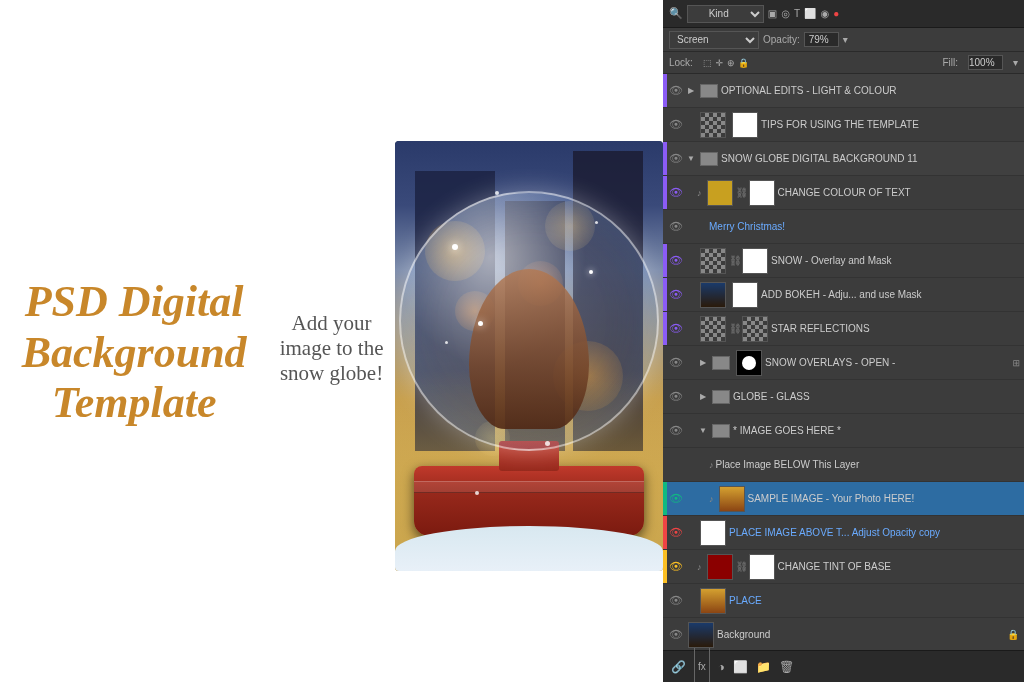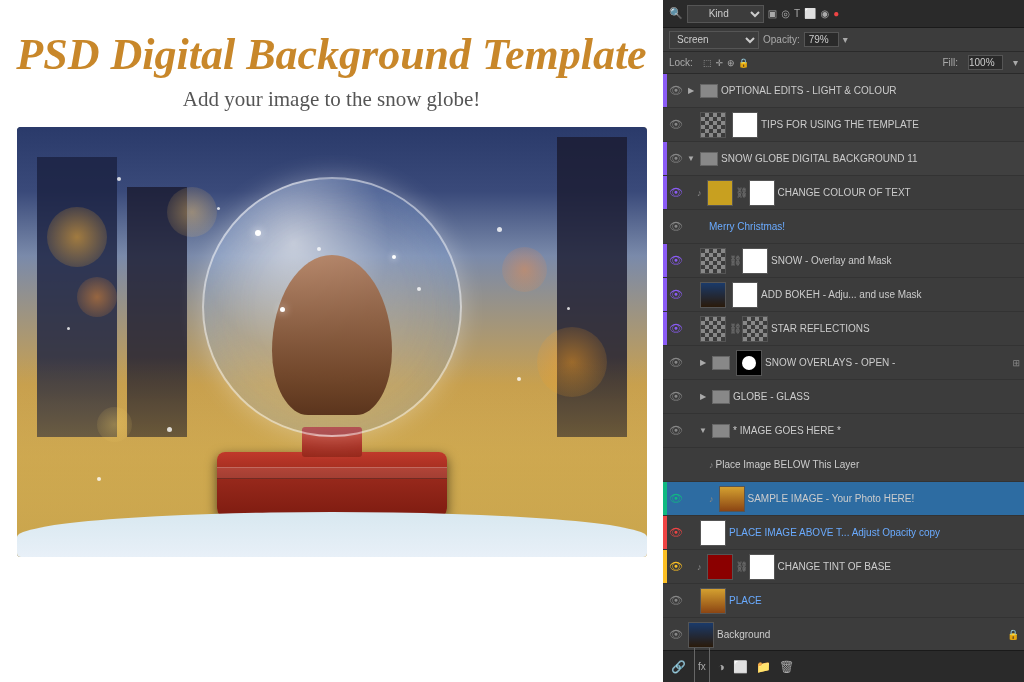--- a/index.html
+++ b/index.html
@@ -11,21 +11,21 @@
       font-family: Arial, sans-serif;
       overflow: hidden;
     }
 
     
     .left-panel {
       width: 663px;
       height: 682px;
       background: #fff;
       display: flex;
-      flex-direction: column;
+      flex-direction: row;
       align-items: center;
       padding-top: 30px;
     }
 
     .main-image {
       width: 630px;
       height: 430px;
       background: linear-gradient(135deg, #1a2a4a 0%, #2a3a5a 20%, #4a6a8a 40%, #c8a050 70%, #e8c070 90%);
       border-radius: 4px;
       position: relative;

